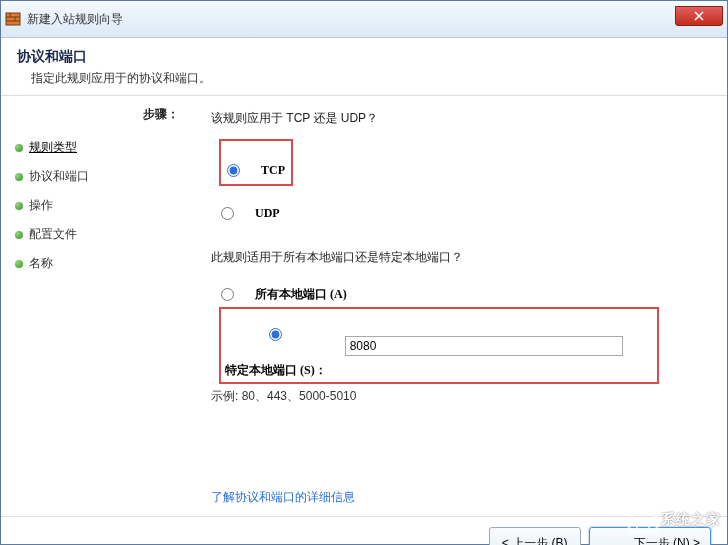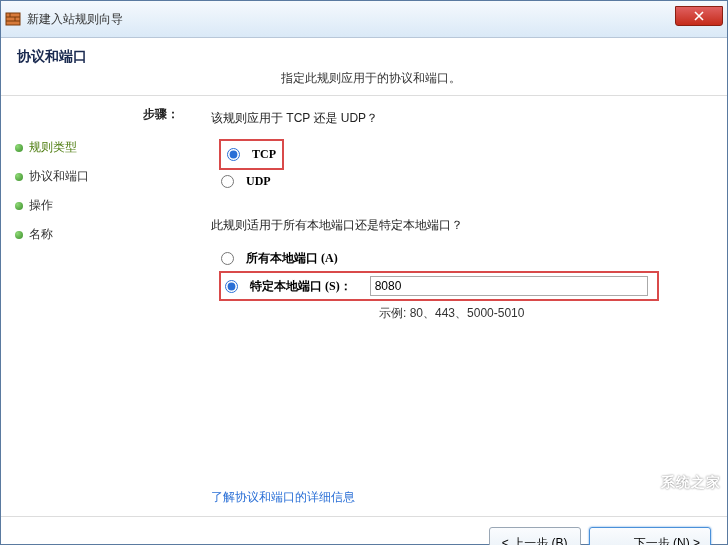--- a/index.html
+++ b/index.html
@@ -5,43 +5,43 @@
 * { box-sizing: border-box; margin: 0; padding: 0; }
 body { font-family: "Microsoft YaHei", SimSun, sans-serif; font-size: 12px; background: #ccc; width: 728px; height: 545px; overflow: hidden; }
 .window { width: 728px; height: 545px; background: #fff; border: 1px solid #5a7aa0; position: relative; }
 .titlebar { height: 37px; background: linear-gradient(#f5f9fd,#dae9f7); display: flex; align-items: center; padding: 0 4px; border-bottom: 1px solid #b8c7d8; }
 .titlebar-icon { width: 16px; height: 16px; display: inline-block; margin-right: 6px; }
 .titlebar-icon svg { width:16px; height:16px; }
 .titlebar-text { flex: 1; font-size: 12px; color: #333; }
 .close-btn { width: 48px; height: 20px; background: linear-gradient(#e06060,#c52b1a); border: 1px solid #8a1f12; border-radius: 0 0 3px 3px; color: #fff; display:flex; align-items:center; justify-content:center; font-weight:bold; cursor:pointer; margin-top:-7px; }
 .header { padding: 10px 16px 8px; }
 .header h1 { font-size: 14px; font-weight: bold; color: #1a2a50; margin-bottom: 4px; }
-.header p { font-size: 12px; color: #333; padding-left: 14px; text-align: center; }
+.header p { font-size: 12px; color: #333; padding-left: 14px; }
 .divider { border-top: 1px solid #ddd; margin: 0 0 0 0; }
 .body { display: flex; height: 420px; }
 .sidebar { width: 190px; padding: 10px 12px; text-align: right; }
 .sidebar-title { font-weight: bold; font-size: 12px; color: #222; margin-bottom: 10px; }
 .step { display:flex; align-items:center; gap:6px; padding: 6px 2px; font-size: 12px; }
 .bullet { width:8px; height:8px; border-radius:50%; background: radial-gradient(circle at 30% 30%, #8fd977, #3b8f2a); display:inline-block; }
-.step.active .label { color: #4d7c0f; }
+.step.active .label { color: #000000; text-decoration: underline; }
 .step .label { color: #333; }
 .content { flex:1; padding: 14px 20px 10px; position: relative; }
 .q { font-size: 12px; color: #222; margin-bottom: 12px; }
 .radio-group { margin-left: 8px; margin-bottom: 24px; }
-.radio-row { display:flex; align-items:center; gap:12px; padding: 4px 2px; font-size:12px; font-weight:bold; font-family: SimSun, serif; }
+.radio-row { display:flex; align-items:center; gap:21px; padding: 4px 2px; font-size:12px; font-weight:bold; font-family: SimSun, serif; margin-top: 16px; }
 .radio-row input { accent-color: #2a6fd6; }
 .hl { border: 2px solid #d94a4a; padding: 2px 4px; display:inline-flex; align-items:center; }
 .port-input { width: 278px; height: 20px; border:1px solid #aaa; padding: 1px 4px; font-size:12px; font-family: inherit; }
 .hl-wide { border: 2px solid #d94a4a; padding: 3px 6px 3px 4px; display:flex; align-items:center; gap:18px; width: 440px; }
-.example { font-size:12px; color:#333; margin-left: 168px; margin-top: 4px; }
+.example { font-size:12px; color:#333; margin-top: 4px; }
 .link { color: #2a6fd6; font-size:12px; cursor:pointer; position:absolute; bottom: 10px; left: 20px; }
 .footer { border-top:1px solid #ddd; padding: 10px 16px; display:flex; justify-content:flex-end; gap:8px; align-items:center; }
 .btn { min-width: 92px; height: 32px; border:1px solid #9aa7b5; background: linear-gradient(#fafcfe,#e6eef6); border-radius:3px; font-size:12px; padding: 0 10px; cursor:pointer; }
 .btn.primary { border-color:#4a90d9; box-shadow: 0 0 2px #4a90d9; padding-left: 44px; }
-.watermark { position:absolute; right:6px; bottom:42px; display:flex; align-items:flex-start; gap:0; opacity:0.7; pointer-events:none; }
+.watermark { position:absolute; right:6px; bottom:10px; display:flex; align-items:center; gap:0; opacity:0.7; pointer-events:none; }
 .watermark .logo { width:36px; height:28px; }
 .watermark .txt { font-size:14px; color:#fff; text-shadow:0 0 2px #333; font-weight:bold; letter-spacing:1px; }
 </style>
 </head>
 <body>
 
 <div class="window">
   <div class="titlebar">
     <span class="titlebar-icon">
       <svg viewBox="0 0 16 16">
@@ -76,20 +76,24 @@
       <div class="step">
         <span class="bullet"></span>
         <span class="label">协议和端口</span>
       </div>
       <div class="step">
         <span class="bullet"></span>
         <span class="label">操作</span>
       </div>
       <div class="step">
         <span class="bullet"></span>
+        <span class="label">配置文件</span>
+      </div>
+      <div class="step">
+        <span class="bullet"></span>
         <span class="label">名称</span>
       </div>
     </div>
 
     <div class="content">
       <div class="q">该规则应用于 TCP 还是 UDP？</div>
       <div class="radio-group">
         <span class="hl">
           <label class="radio-row">
             <input type="radio" name="proto" checked="" style="">
@@ -102,21 +106,21 @@
         </label>
       </div>
 
       <div class="q">此规则适用于所有本地端口还是特定本地端口？</div>
       <div class="radio-group" style="margin-bottom:4px;">
         <label class="radio-row">
           <input type="radio" name="ports" style="">
           <span>所有本地端口 (A)</span>
         </label>
         <div class="hl-wide">
-          <label class="radio-row" style="padding:0;">
+          <label class="radio-row" style="padding:0;flex-direction:column;">
             <input type="radio" name="ports" checked="" style="">
             <span>特定本地端口 (S)：</span>
           </label>
           <input class="port-input" type="text" value="8080" style="">
         </div>
       </div>
       <div class="example">示例: 80、443、5000-5010</div>
 
       <a class="link">了解协议和端口的详细信息</a>
     </div>

